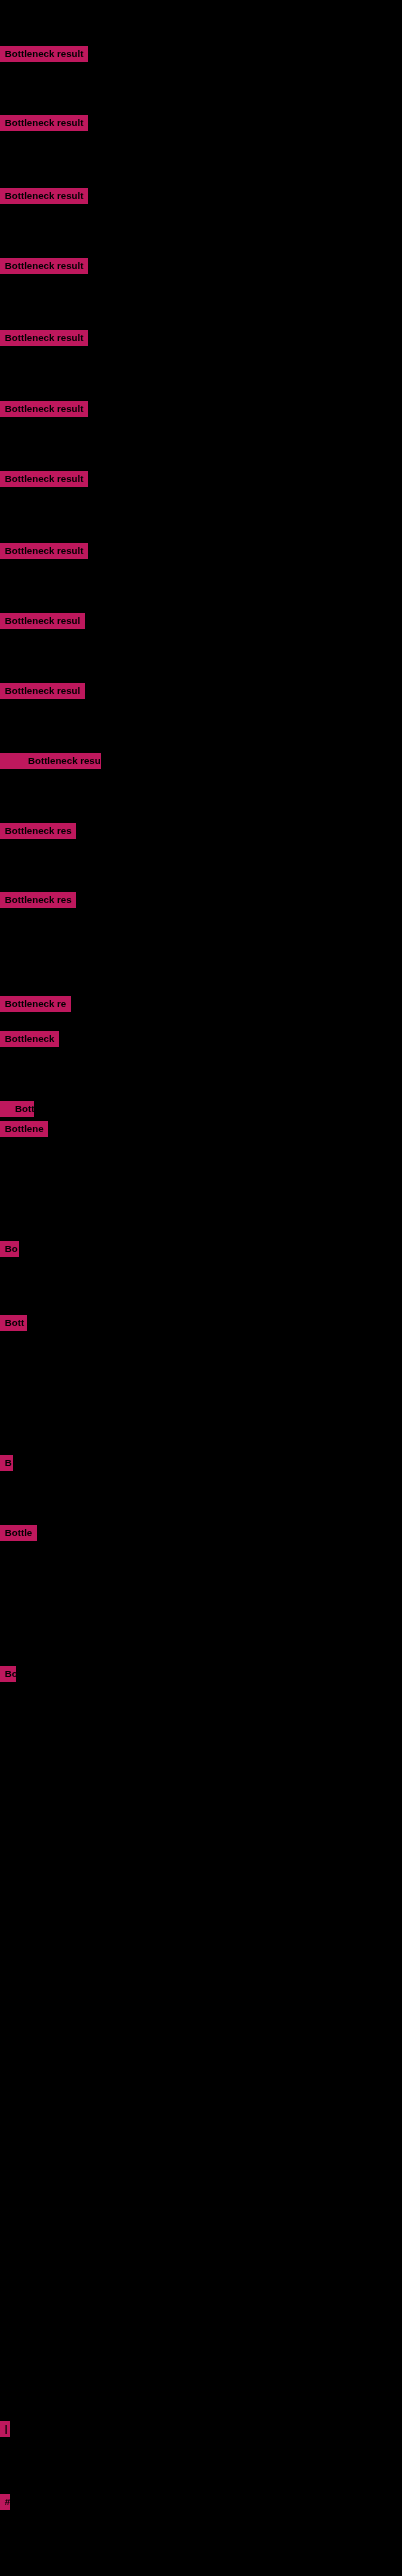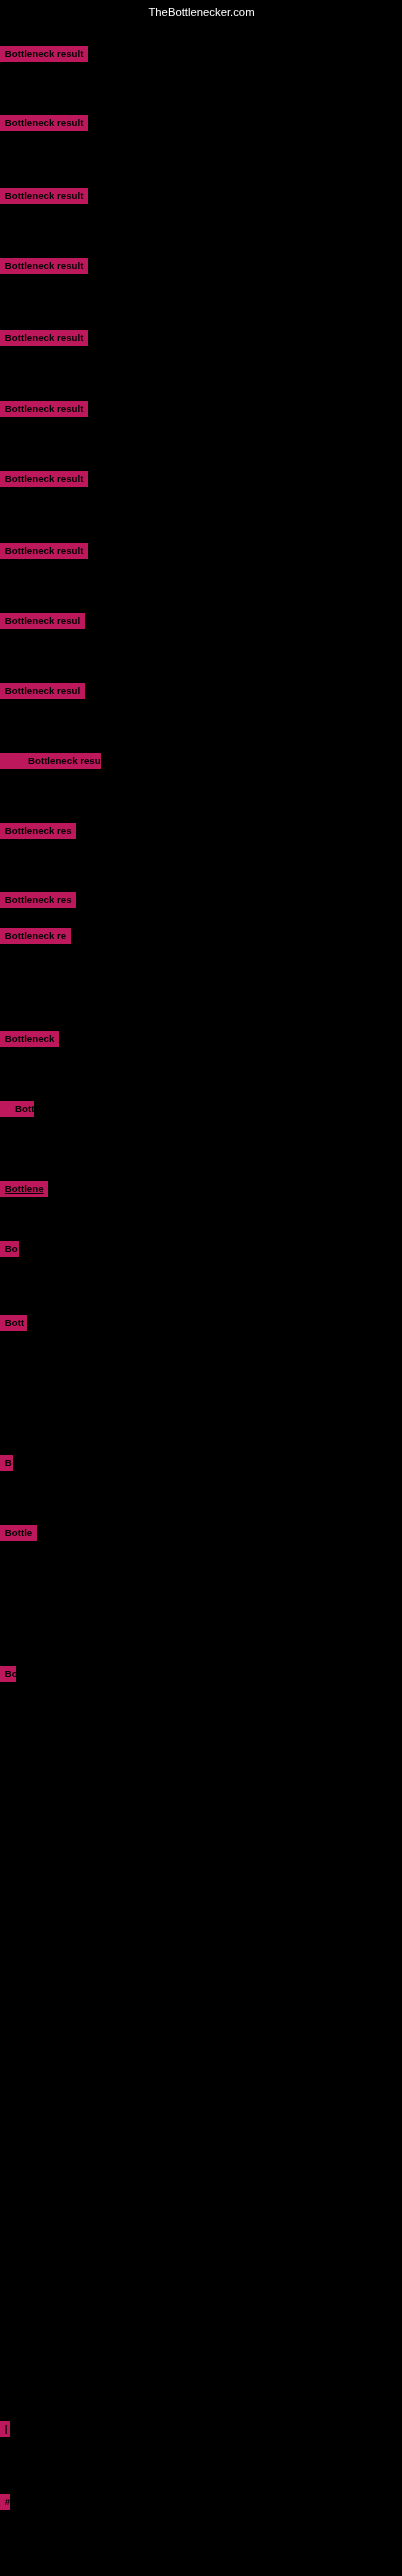--- a/index.html
+++ b/index.html
@@ -40,39 +40,38 @@
     .page-container {
       position: relative;
       width: 403px;
       height: 2576px;
     }
   </style>
 </head>
 <body>
 
 <div class="page-container">
-  <div class="site-title">TheBottlenecker.com</div>
 
 <div class="bottleneck-badge" style="top: 46px; max-width: 124px;">Bottleneck result</div>
     <div class="bottleneck-badge" style="top: 115px; max-width: 122px;">Bottleneck result</div>
     <div class="bottleneck-badge" style="top: 188px; max-width: 121px;">Bottleneck result</div>
     <div class="bottleneck-badge" style="top: 258px; max-width: 117px;">Bottleneck result</div>
     <div class="bottleneck-badge" style="top: 330px; max-width: 113px;">Bottleneck result</div>
     <div class="bottleneck-badge" style="top: 401px; max-width: 111px;">Bottleneck result</div>
     <div class="bottleneck-badge" style="top: 471px; max-width: 116px;">Bottleneck result</div>
     <div class="bottleneck-badge" style="top: 543px; max-width: 117px;">Bottleneck result</div>
     <div class="bottleneck-badge" style="top: 613px; max-width: 111px;">Bottleneck resul</div>
     <div class="bottleneck-badge" style="top: 683px; max-width: 106px;">Bottleneck resul</div>
     <div class="bottleneck-badge" style="top: 753px; max-width: 101px; padding-left: 28px;">Bottleneck resu</div>
     <div class="bottleneck-badge" style="top: 823px; max-width: 97px;">Bottleneck res</div>
     <div class="bottleneck-badge" style="top: 892px; max-width: 92px;">Bottleneck res</div>
-    <div class="bottleneck-badge" style="top: 928px; max-width: 87px;">Bottleneck re</div>
+    <div class="bottleneck-badge" style="top: 996px; max-width: 87px;">Bottleneck re</div>
     <div class="bottleneck-badge" style="top: 1031px; max-width: 64px;">Bottleneck</div>
     <div class="bottleneck-badge" style="top: 1101px; max-width: 34px; padding-left: 15px;">Bottl</div>
-    <div class="bottleneck-badge" style="top: 1181px; max-width: 50px; text-decoration: underline;">Bottlene</div>
+    <div class="bottleneck-badge" style="top: 1121px; max-width: 50px;">Bottlene</div>
     <div class="bottleneck-badge" style="top: 1241px; max-width: 19.3px;">Bo</div>
     <div class="bottleneck-badge" style="top: 1315px; max-width: 27px;">Bott</div>
     <div class="bottleneck-badge" style="top: 1455px; max-width: 13px;">B</div>
     <div class="bottleneck-badge" style="top: 1525px; max-width: 37px;">Bottle</div>
     <div class="bottleneck-badge" style="top: 1666px; max-width: 16px;">Bo</div>
     <div class="bottleneck-badge" style="top: 2421px; max-width: 6.4px;">|</div>
     <div class="bottleneck-badge" style="top: 2494px; max-width: 8px;">#</div>
   </div>
 
 

